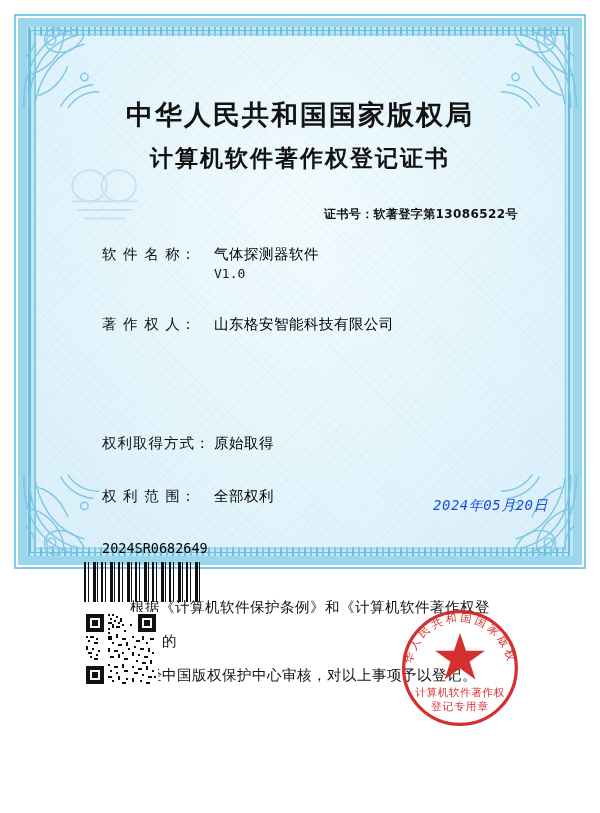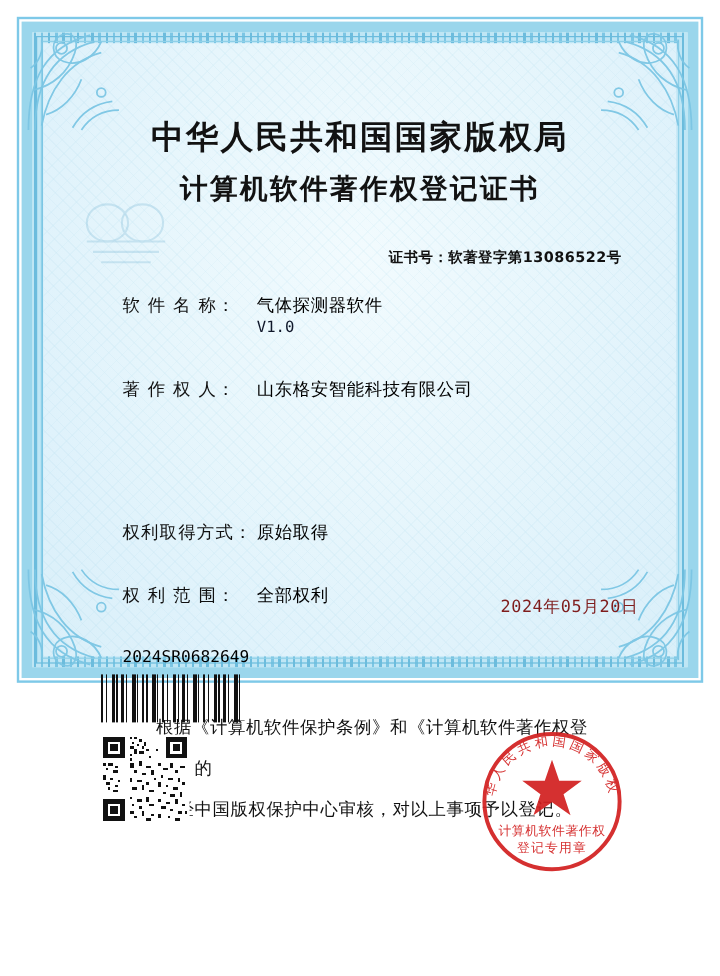--- a/index.html
+++ b/index.html
@@ -226,26 +226,27 @@
     position: absolute;
     right: 72px;
     top: 600px;
     width: 136px;
     height: 136px;
     opacity: .92;
   }
 
   .date {
     position: absolute;
-    right: 68px;
+    right: 52px;
     bottom: 68px;
     font-size: 14px;
-    color: #7f1d1d;
+    color: #1d4ed8;
     font-family: "DejaVu Sans Mono", "Liberation Mono", monospace;
     letter-spacing: .5px;
+    font-style: italic;
   }
 </style>
 </head>
 <body>
 
 <div id="certificate">
 
   <div class="border-outer"></div>
   <div class="border-key"></div>
   <div class="border-inner"></div>

